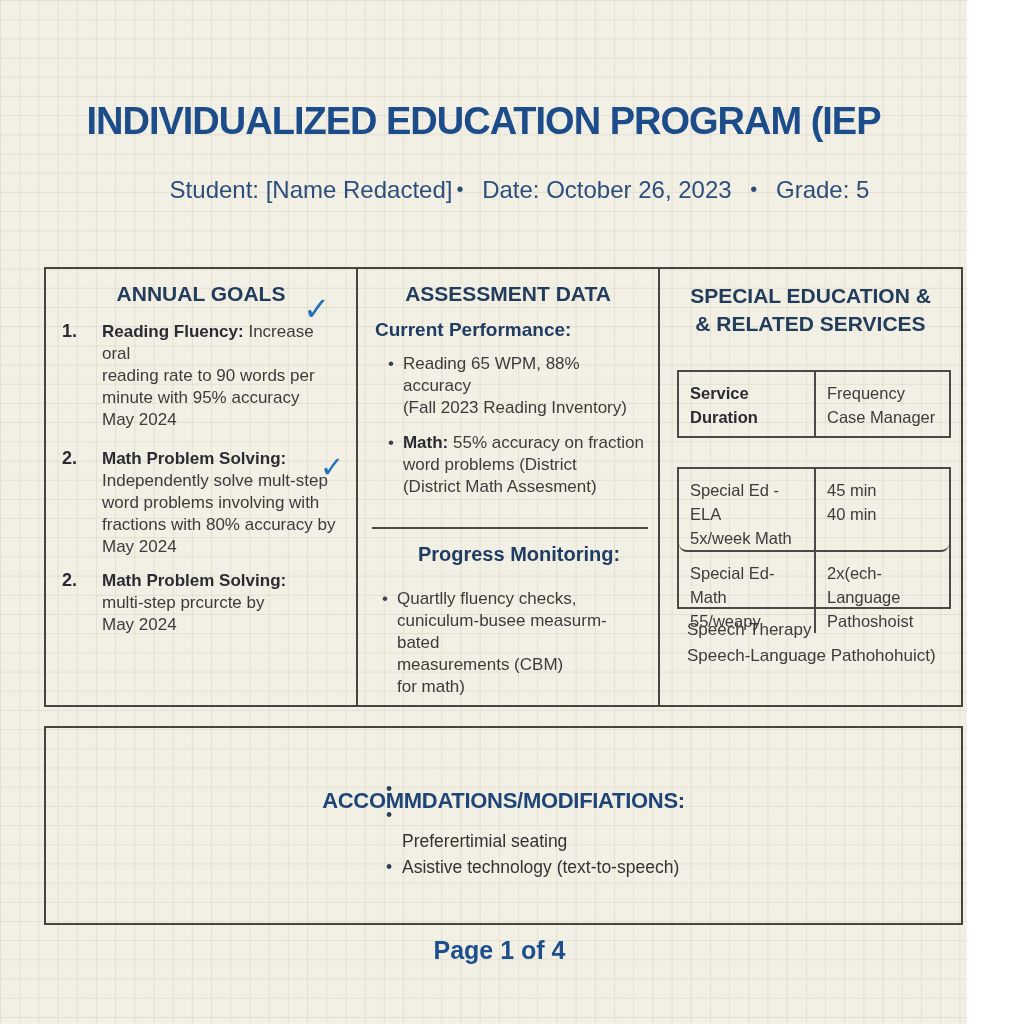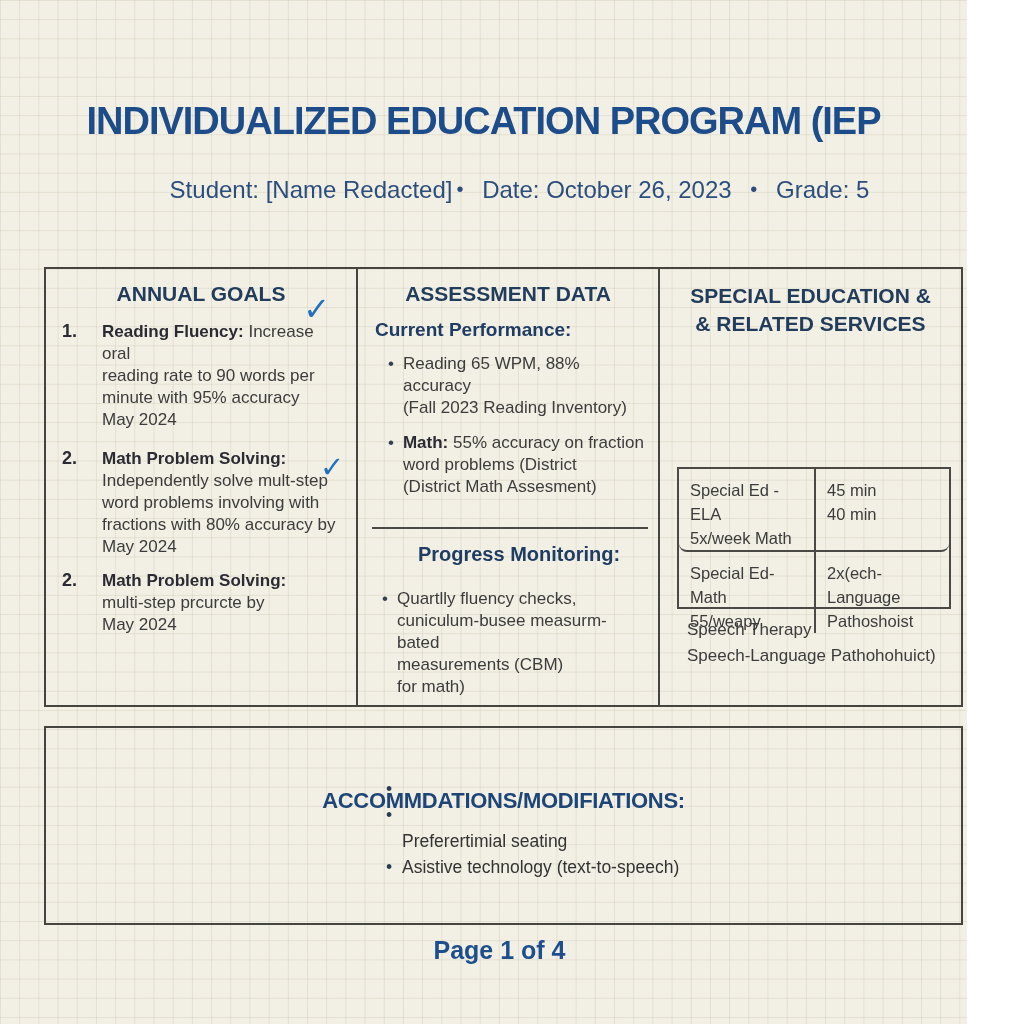--- a/index.html
+++ b/index.html
@@ -183,20 +183,28 @@
 measurements (CBM)
 for math)</span>
         </div>
       </div>
     </div>
 
     <div class="col col3">
       <div class="sec-header svc-header pre">SPECIAL EDUCATION &amp;
 &amp; RELATED SERVICES</div>
 
+      <div class="svc-table svc-table-head">
+        <div class="svc-row">
+          <div class="svc-cell left hdr-left pre">Service
+Duration</div>
+          <div class="svc-cell right pre">Frequency
+Case Manager</div>
+        </div>
+      </div>
 
       <div class="svc-table svc-table-rows">
         <div class="svc-row rule">
           <div class="svc-cell left pre">Special Ed - ELA
 5x/week  Math</div>
           <div class="svc-cell right pre">45 min
 40 min</div>
         </div>
         <div class="svc-row">
           <div class="svc-cell left pre">Special Ed-Math

